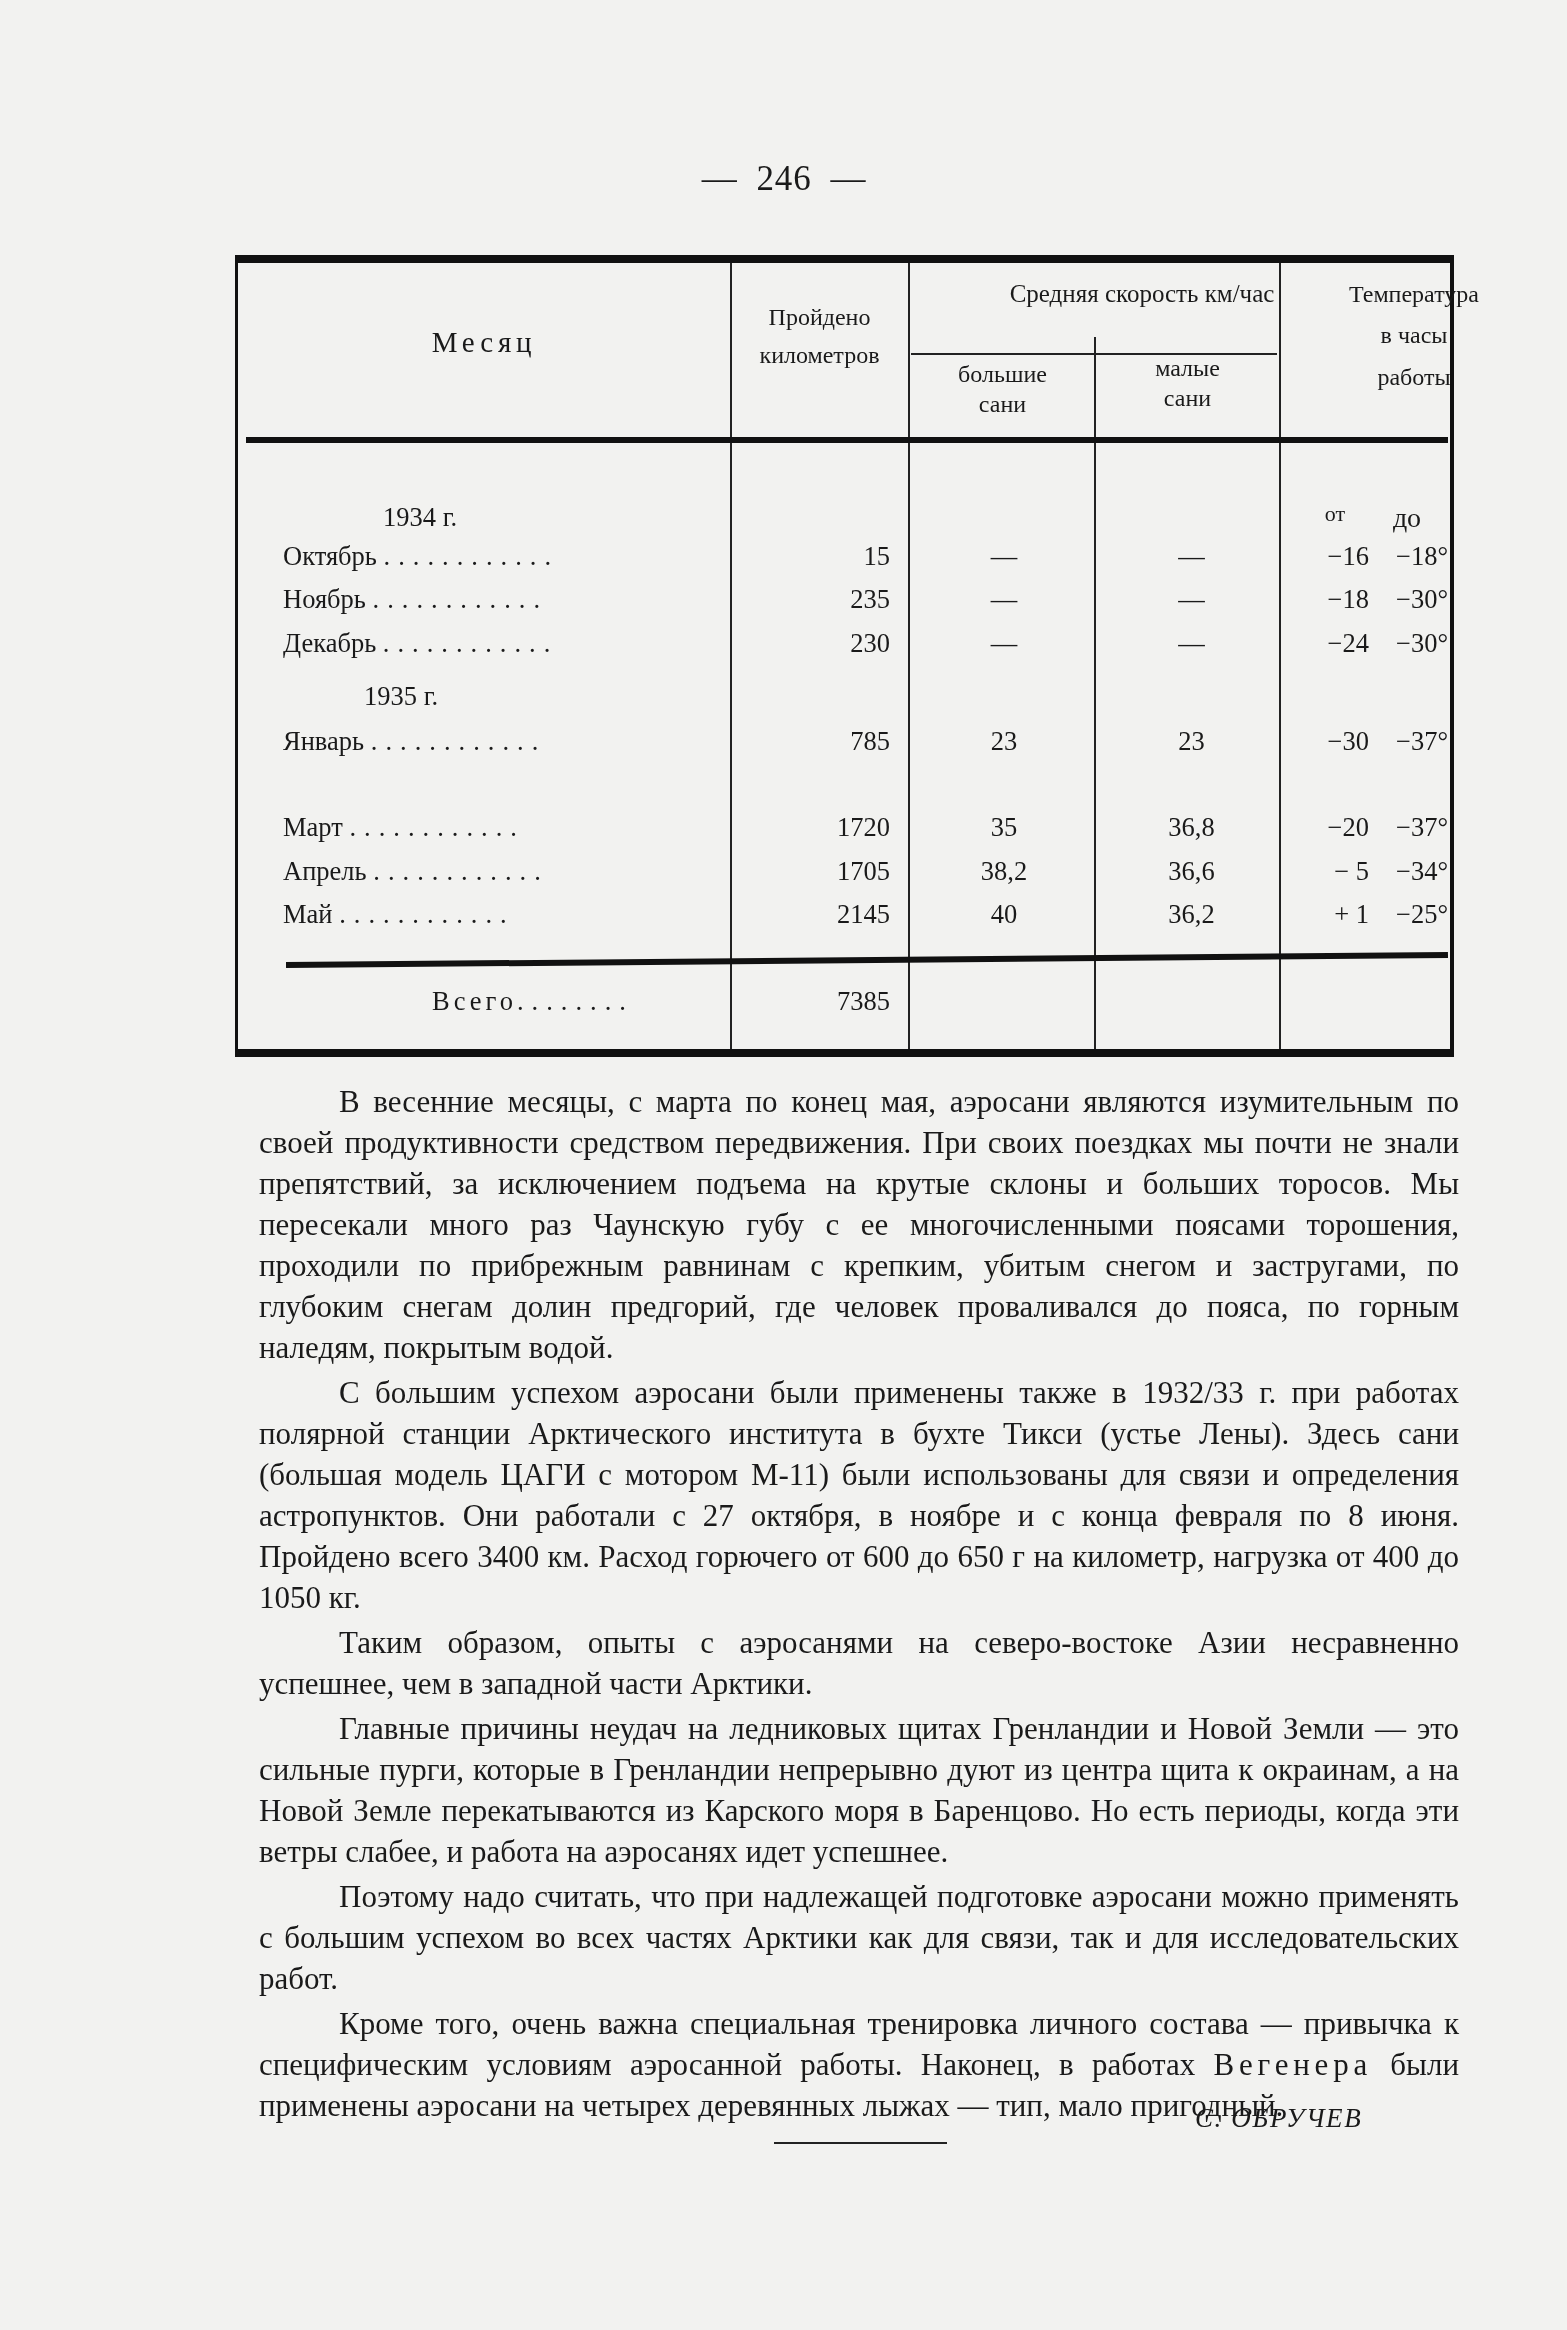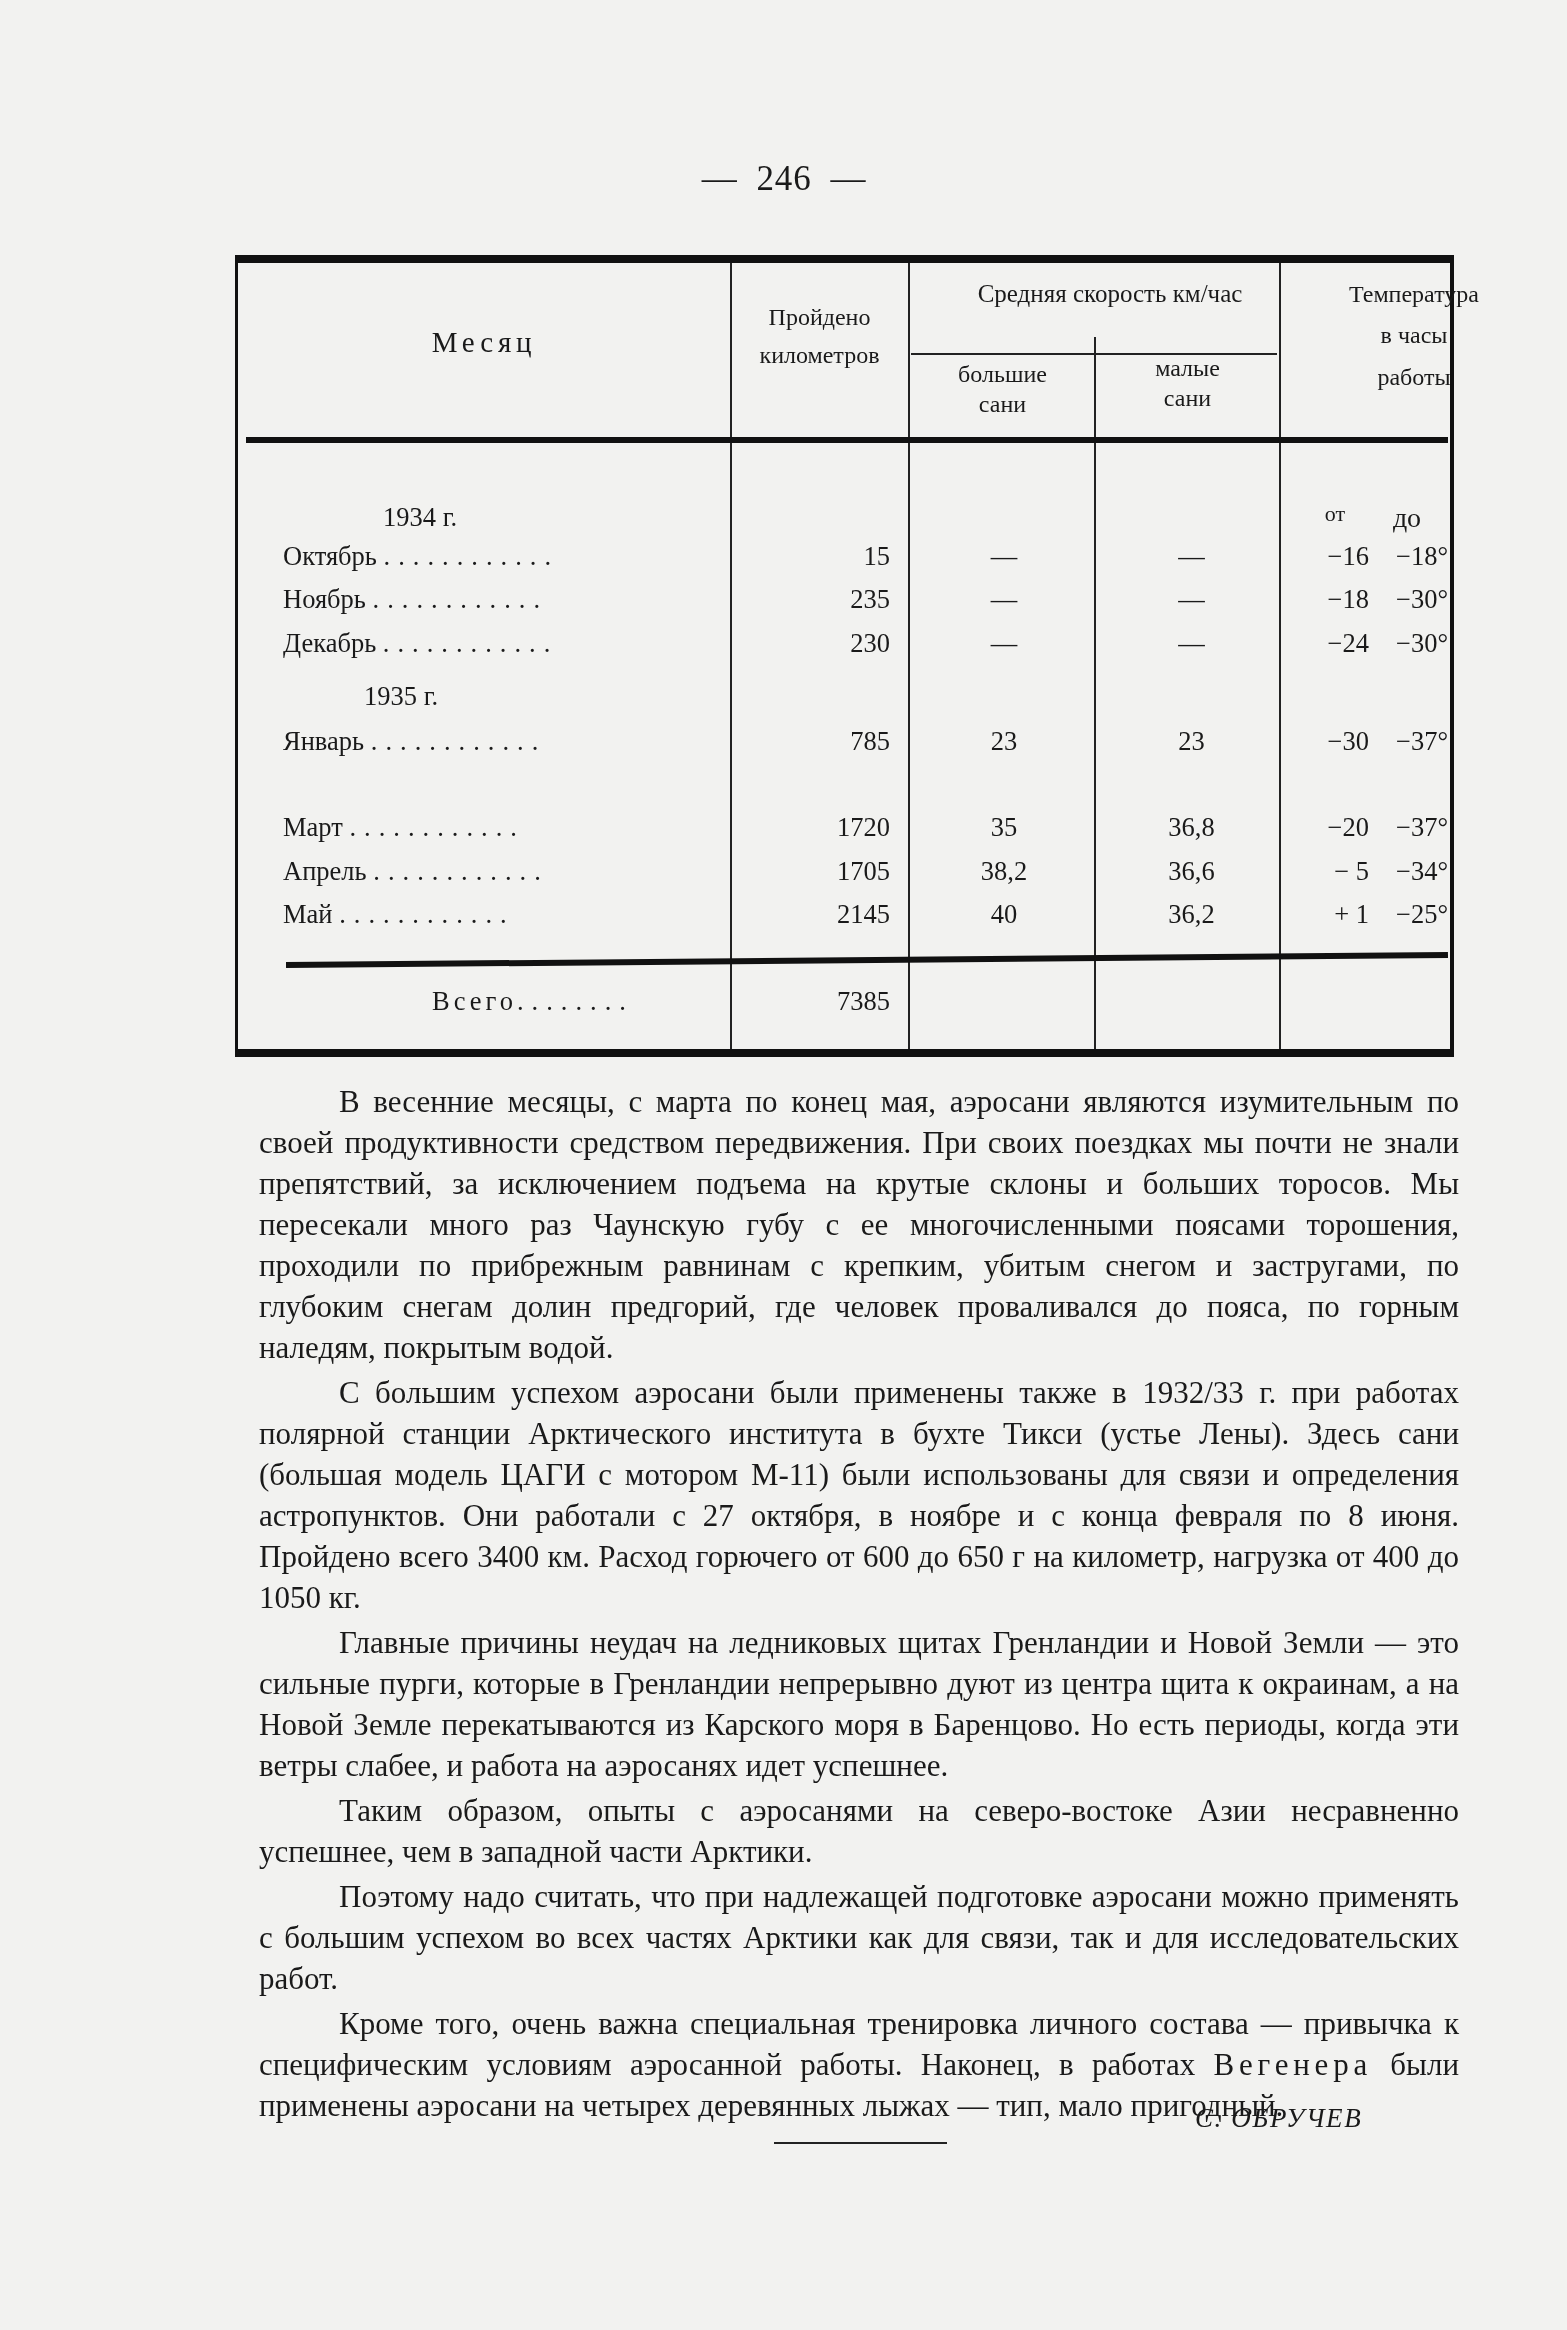--- a/index.html
+++ b/index.html
@@ -71,21 +71,21 @@
 
   <div class="hline-thin" style="left:673px; width:366px; top:90px;"></div>
   <div class="hline-thick" style="left:8px; width:1202px; top:174px;"></div>
   <div class="hline-thick" style="left:48px; width:1162px; top:694px; transform:rotate(-0.5deg);"></div>
 
   <div class="cell hdr-month" style="left:0; width:492px; top:56px;">Месяц</div>
   <div class="cell" style="left:493px; width:177px; top:35px;">
     <div>Пройдено</div>
     <div>километров</div>
   </div>
-  <div class="cell" style="left:672px; width:400px; top:11.2px; font-size:25px;">Средняя скорость км/час</div>
+  <div class="cell" style="left:672px; width:400px; top:11.2px; font-size:25px;padding-left:32px;">Средняя скорость км/час</div>
   <div class="cell" style="left:672px; width:185px; top:96px; line-height:1.25;">
     <div>большие</div>
     <div>сани</div>
   </div>
   <div class="cell" style="left:858px; width:183px; top:90px; line-height:1.25;">
     <div>малые</div>
     <div>сани</div>
   </div>
   <div class="cell" style="left:1043px; width:170px; top:11.2px; line-height:1.72;margin-left:48px;">
     <div>Температура</div>
@@ -160,21 +160,21 @@
 
   <div class="row" style="top:723px;">
     <span style="left:194px; letter-spacing:4px;"><span>Всего</span><span class="dots">........</span></span>
     <span class="km">7385</span>
   </div>
 </div>
 
 <div class="body-text">
   <p>В весенние месяцы, с марта по конец мая, аэросани являются изумительным по своей продуктивности средством передвижения. При своих поездках мы почти не знали препятствий, за исключением подъема на крутые склоны и больших торосов. Мы пересекали много раз Чаунскую губу с ее многочисленными поясами торошения, проходили по прибрежным равнинам с крепким, убитым снегом и заструг­ами, по глубоким снегам долин предгорий, где человек проваливался до пояса, по горным наледям, покрытым водой.</p>
   <p>С большим успехом аэросани были применены также в 1932/33 г. при работах полярной станции Арктического института в бухте Тикси (устье Лены). Здесь сани (большая модель ЦАГИ с мотором М-11) были использованы для связи и определения астропунктов. Они работали с 27 октября, в ноябре и с конца февраля по 8 июня. Пройдено всего 3400 км. Расход горючего от 600 до 650 г на километр, нагрузка от 400 до 1050 кг.</p>
+  <p>Таким образом, опыты с аэросанями на северо-востоке Азии несравненно успешнее, чем в западной части Арктики.</p>
   <p>Главные причины неудач на ледниковых щитах Гренландии и Новой Земли — это сильные пурги, которые в Гренландии непрерывно дуют из центра щита к окраинам, а на Новой Земле перекатываются из Карского моря в Баренцово. Но есть периоды, когда эти ветры слабее, и работа на аэросанях идет успешнее.</p>
-  <p>Таким образом, опыты с аэросанями на северо-востоке Азии несравненно успешнее, чем в западной части Арктики.</p>
   <p>Поэтому надо считать, что при надлежащей подготовке аэросани можно применять с большим успехом во всех частях Арктики как для связи, так и для исследовательских работ.</p>
   <p><span>Кроме того, очень важна специальная тренировка личного состава — привычка к специфическим условиям аэросанной работы. Наконец, в работах </span><span class="spaced">Вегенера</span><span> были применены аэросани на четырех деревянных лыжах — тип, мало пригодный.</span></p>
 </div>
 
 <div class="signature">С. ОБРУЧЕВ</div>
 <div class="end-rule"></div>
 
 
 </body></html>

